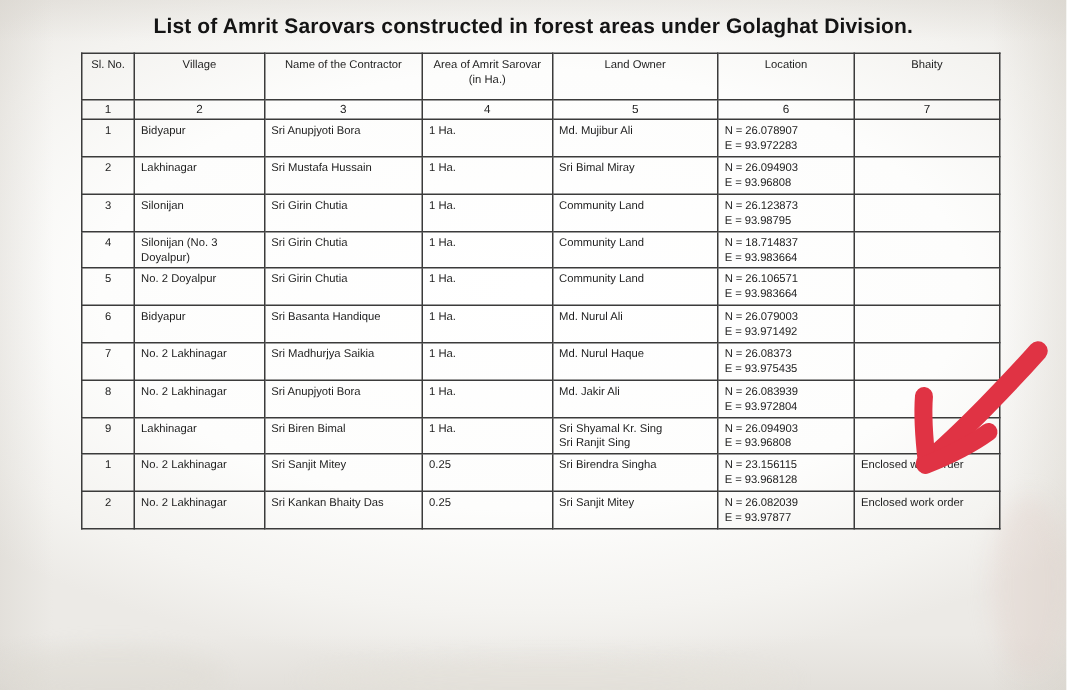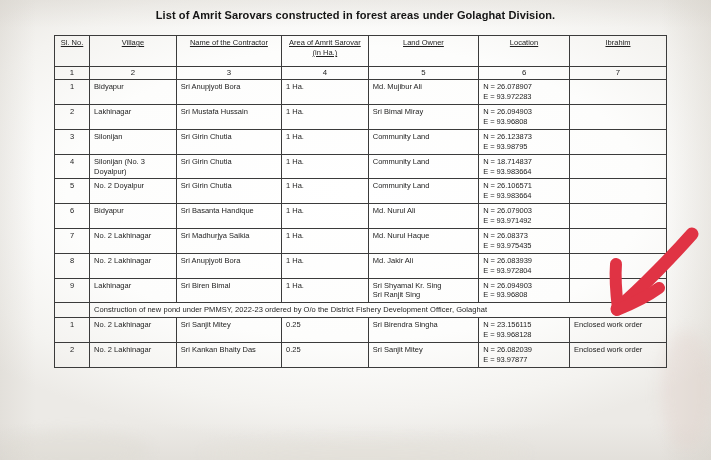--- a/index.html
+++ b/index.html
@@ -37,21 +37,21 @@
     inset: 0;
   }
 
   
   .title {
     position: absolute;
     top: 9px;
     left: 0;
     width: 711px;
     text-align: center;
-    font-size: 11px;
+    font-size: 14px;
     font-weight: bold;
     letter-spacing: .1px;
     color: #141414;
   }
 
   
   table.sheet {
     position: absolute;
     top: 35px;
     left: 54px;
@@ -69,21 +69,20 @@
     line-height: 1.32;
     color: #1d1d1d;
     background: transparent;
   }
   th.hd {
     text-align: center;
     vertical-align: middle;
     font-size: 7.7px;
     padding: 3px 2px;
     height: 26px;
-    text-decoration: underline;
   }
   td.num {
     text-align: center;
   }
   td.ctr {
   }
   .r-num  { width: 34px; }
   .r-vil  { width: 84px; }
   .r-con  { width: 102px; }
   .r-area { width: 84px; }
@@ -153,21 +152,21 @@
         <col class="r-rem">
     </colgroup>
     <thead>
       <tr>
         <th class="hd">Sl. No.</th>
         <th class="hd">Village</th>
         <th class="hd">Name of the Contractor</th>
         <th class="hd">Area of Amrit Sarovar (in Ha.)</th>
         <th class="hd">Land Owner</th>
         <th class="hd">Location</th>
-        <th class="hd">Ibrahim</th>
+        <th class="hd">Bhaity</th>
       </tr>
       <tr class="colnum">
         <td>1</td>
         <td>2</td>
         <td>3</td>
         <td>4</td>
         <td>5</td>
         <td>6</td>
         <td>7</td>
       </tr>
@@ -269,24 +268,20 @@
         <td class="ctr">1 Ha.</td>
         <td class="owners">Sri Shyamal Kr. Sing
 Sri Ranjit Sing</td>
         <td class="coord">N = 26.094903
 E = 93.96808</td>
         <td></td>
       </tr>
 
 
 
-      <tr>
-        <td class="num"></td>
-        <td class="section" colspan="6">Construction of new pond  under PMMSY, 2022-23 ordered by  O/o the District Fishery Development Officer, Golaghat</td>
-      </tr>
 
       <tr>
         <td class="num">1</td>
         <td>No. 2 Lakhinagar</td>
         <td>Sri Sanjit Mitey</td>
         <td class="ctr">0.25</td>
         <td class="owners">Sri Birendra Singha</td>
         <td class="coord">N = 23.156115
 E = 93.968128</td>
         <td>Enclosed work order</td>

